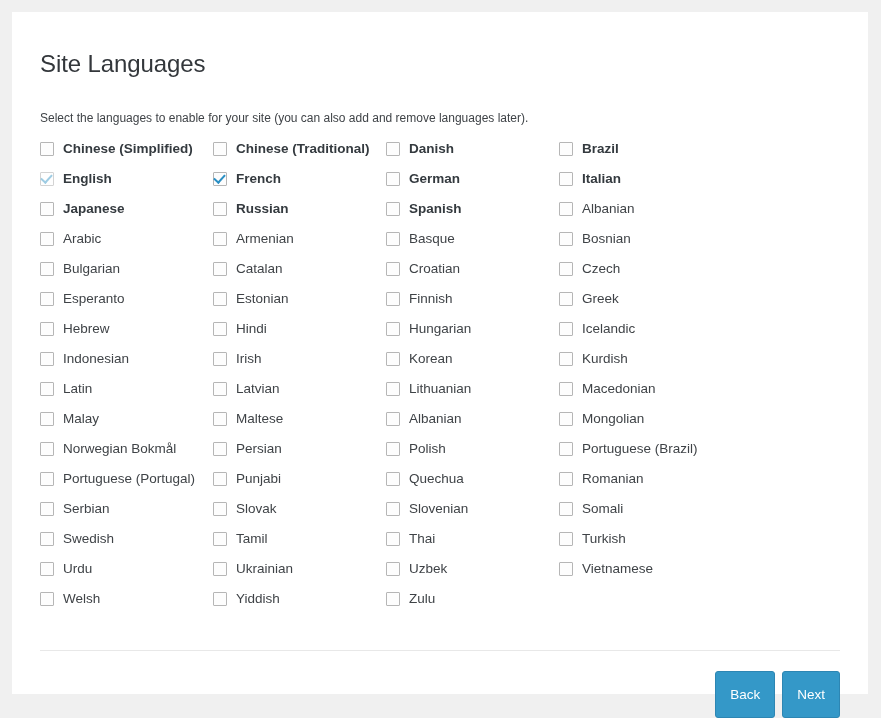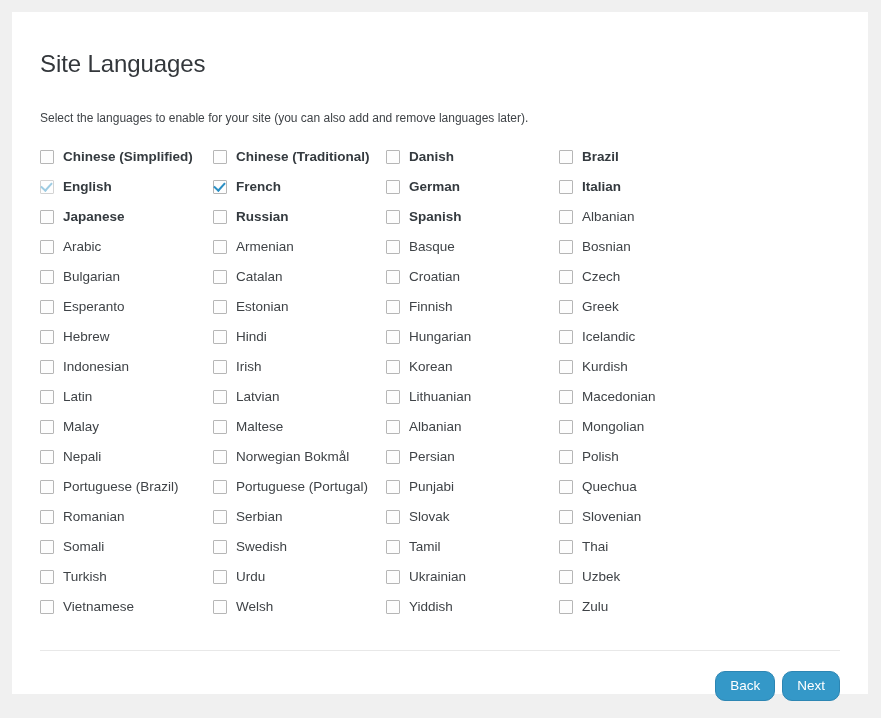--- a/index.html
+++ b/index.html
@@ -38,21 +38,21 @@
     position: absolute;
     left: 28px;
     top: 98px;
     font-size: 12px;
     color: #3f4347;
     line-height: 17px;
   }
   .lang-grid {
     position: absolute;
     left: 28px;
-    top: 130px;
+    top: 122px;
     width: 800px;
     display: grid;
     grid-template-columns: 173px 173px 173px 173px;
     grid-auto-rows: 30px;
     column-gap: 0;
     row-gap: 0;
   }
   .lang-item {
     display: flex;
     align-items: center;
@@ -115,23 +115,23 @@
     top: 659px;
     display: flex;
     gap: 7px;
   }
   .btn {
     font-family: "Liberation Sans", sans-serif;
     font-size: 13.5px;
     color: #ffffff;
     background: #3498c8;
     border: 1px solid #2d86b3;
-    border-radius: 10px;
+    border-radius: 3px;
     padding: 0 14px;
-    height: 30px;
+    height: 47px;
     line-height: 28px;
     cursor: pointer;
     box-sizing: border-box;
     text-align: center;
     min-width: 48px;
   }
 </style>
 </head>
 <body>
 
@@ -297,24 +297,20 @@
       <div class="lang-item">
         <span class="cbx"></span>
         <span class="lang-label">Albanian</span>
       </div>
       <div class="lang-item">
         <span class="cbx"></span>
         <span class="lang-label">Mongolian</span>
       </div>
       <div class="lang-item">
         <span class="cbx"></span>
-        <span class="lang-label">Nepali</span>
-      </div>
-      <div class="lang-item">
-        <span class="cbx"></span>
         <span class="lang-label">Norwegian Bokmål</span>
       </div>
       <div class="lang-item">
         <span class="cbx"></span>
         <span class="lang-label">Persian</span>
       </div>
       <div class="lang-item">
         <span class="cbx"></span>
         <span class="lang-label">Polish</span>
       </div>

